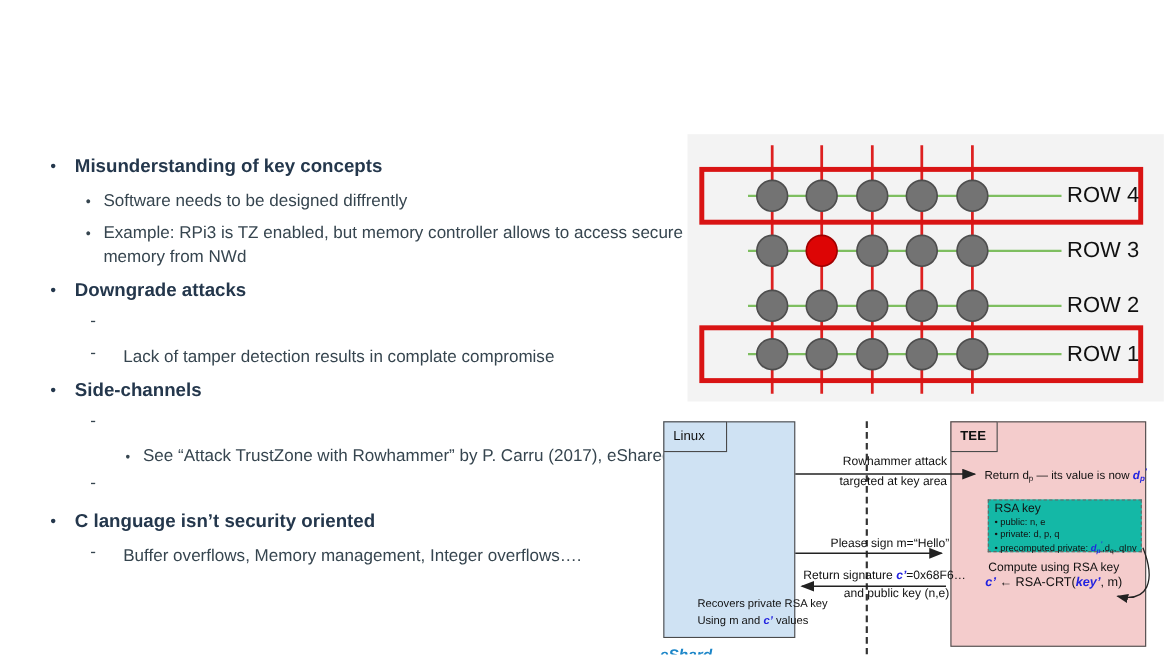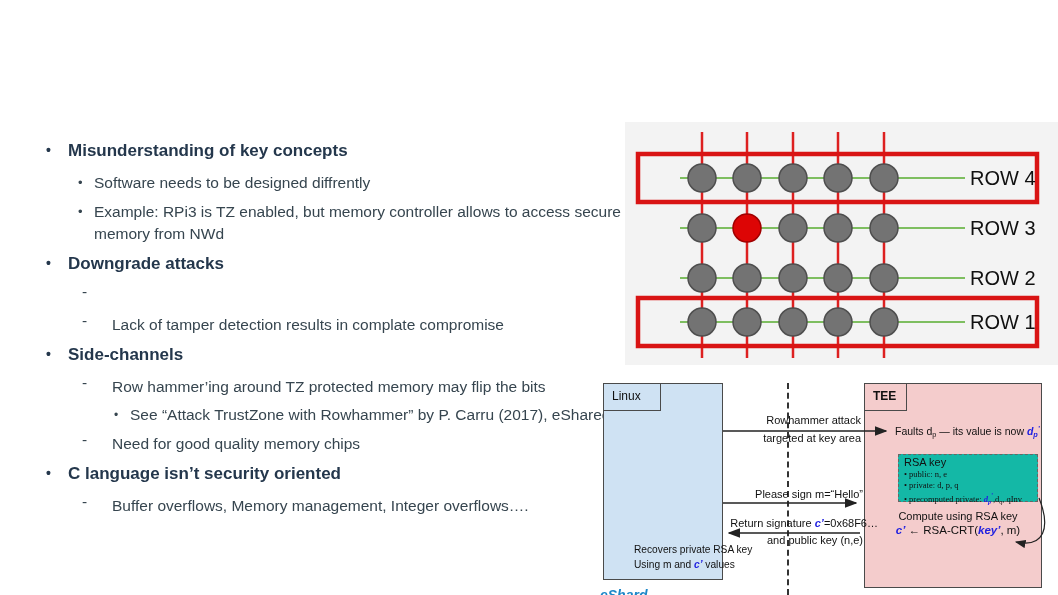--- a/index.html
+++ b/index.html
@@ -35,21 +35,21 @@
     font-size:12px;color:#111;padding:5px 8px 12px 8px;}
   .linux-tab{left:5px;top:5px;width:58px;height:28px;background:#CFE2F3;}
   .tee-tab{left:266px;top:5px;width:43px;height:28px;background:#F4CCCC;font-weight:bold;}
   .lifeline{position:absolute;left:189px;top:5px;height:212px;border-left:2px dashed #333;}
   .seq-panel svg.arrows{position:absolute;left:0;top:0;z-index:3;}
   .msg{position:absolute;text-align:right;font-size:11px;color:#111;z-index:2;white-space:nowrap;}
   .faults{position:absolute;left:297px;top:46px;width:150px;font-size:10.5px;color:#111;z-index:2;white-space:nowrap;}
   .rsa-box{position:absolute;left:300px;top:76px;width:140px;height:48px;background:#14b8a6;
     border:1px dashed #666;box-sizing:border-box;padding:1px 5px;z-index:2;}
   .rsa-title{font-size:11px;color:#111;line-height:13px;}
-  .rsa-li{font-size:8.5px;color:#111;line-height:10.5px;white-space:nowrap;font-family:Liberation Serif, serif;}
+  .rsa-li{font-size:8.5px;color:#111;line-height:10.5px;white-space:nowrap;}
   .compute{position:absolute;left:285px;top:132px;width:150px;text-align:center;
     font-size:11px;color:#111;z-index:2;white-space:nowrap;}
   .compute2{top:146px;font-size:11.5px;}
   .recovers{position:absolute;left:12px;top:164px;font-size:10.2px;color:#111;
     line-height:15px;z-index:2;white-space:nowrap;margin-left:24px;}
   .logo-clip{position:absolute;left:2px;top:209px;font-size:14px;font-weight:bold;
     font-style:italic;color:#1C86C8;z-index:2;}
   
   .rs-b{color:#2222E0;font-weight:bold;font-style:italic;}
   .rs-sub{font-size:70%;vertical-align:-22%;}
@@ -82,29 +82,27 @@
     <div class="item lvl2 dash">
       <span class="marker">-</span>
       <span class="txt">Lack of tamper detection results in complate compromise</span>
     </div>
     <div class="item lvl1 head">
       <span class="marker">•</span>
       <span class="txt">Side-channels</span>
     </div>
     <div class="item lvl2 dash">
       <span class="marker">-</span>
-      <span class="txt">Row hammer’ing around TZ protected memory may flip the bits</span>
     </div>
     <div class="item lvl3 dot">
       <span class="marker">•</span>
       <span class="txt">See “Attack TrustZone with Rowhammer” by P. Carru (2017), eShared</span>
     </div>
     <div class="item lvl2 dash">
       <span class="marker">-</span>
-      <span class="txt">Need for good quality memory chips</span>
     </div>
     <div class="item lvl1 head">
       <span class="marker">•</span>
       <span class="txt">C language isn’t security oriented</span>
     </div>
     <div class="item lvl2 dash">
       <span class="marker">-</span>
       <span class="txt">Buffer overflows, Memory management, Integer overflows….</span>
     </div>
   </div>
@@ -172,21 +170,21 @@
   </svg>
 
   <div class="msg" style="left:117px;top:36px;width:146px">Rowhammer attack</div>
   <div class="msg" style="left:117px;top:54px;width:146px">targeted at key area</div>
 
   <div class="msg" style="left:115px;top:110px;width:150px">Please sign m=“Hello”</div>
 
   <div class="msg" style="left:100px;top:139px;width:180px"><span>Return signature </span><span class="rs-b">c’</span><span>=0x68F6…</span></div>
   <div class="msg" style="left:105px;top:156px;width:160px">and public key (n,e)</div>
 
-  <div class="faults"><span>Faults d</span><span class="rs-sub">p</span><span> — its value is now </span><span class="rs-b">d</span><span class="rs-bsub">p</span><span class="rs-bsup">’</span></div>
+  <div class="faults"><span>Return d</span><span class="rs-sub">p</span><span> — its value is now </span><span class="rs-b">d</span><span class="rs-bsub">p</span><span class="rs-bsup">’</span></div>
 
   <div class="rsa-box">
     <div class="rsa-title">RSA key</div>
     <div class="rsa-li">• public: n, e</div>
     <div class="rsa-li">• private: d, p, q</div>
     <div class="rsa-li"><span>• precomputed private: </span><span class="rs-b">d</span><span class="rs-bsub">p</span><span class="rs-bsup">’</span><span>,d</span><span class="rs-sub">q</span><span>, qInv</span></div>
   </div>
 
   <div class="compute">Compute using RSA key</div>
   <div class="compute compute2"><span class="rs-b">c’</span><span> ← RSA-CRT(</span><span class="rs-b">key’</span><span>, m)</span></div>

